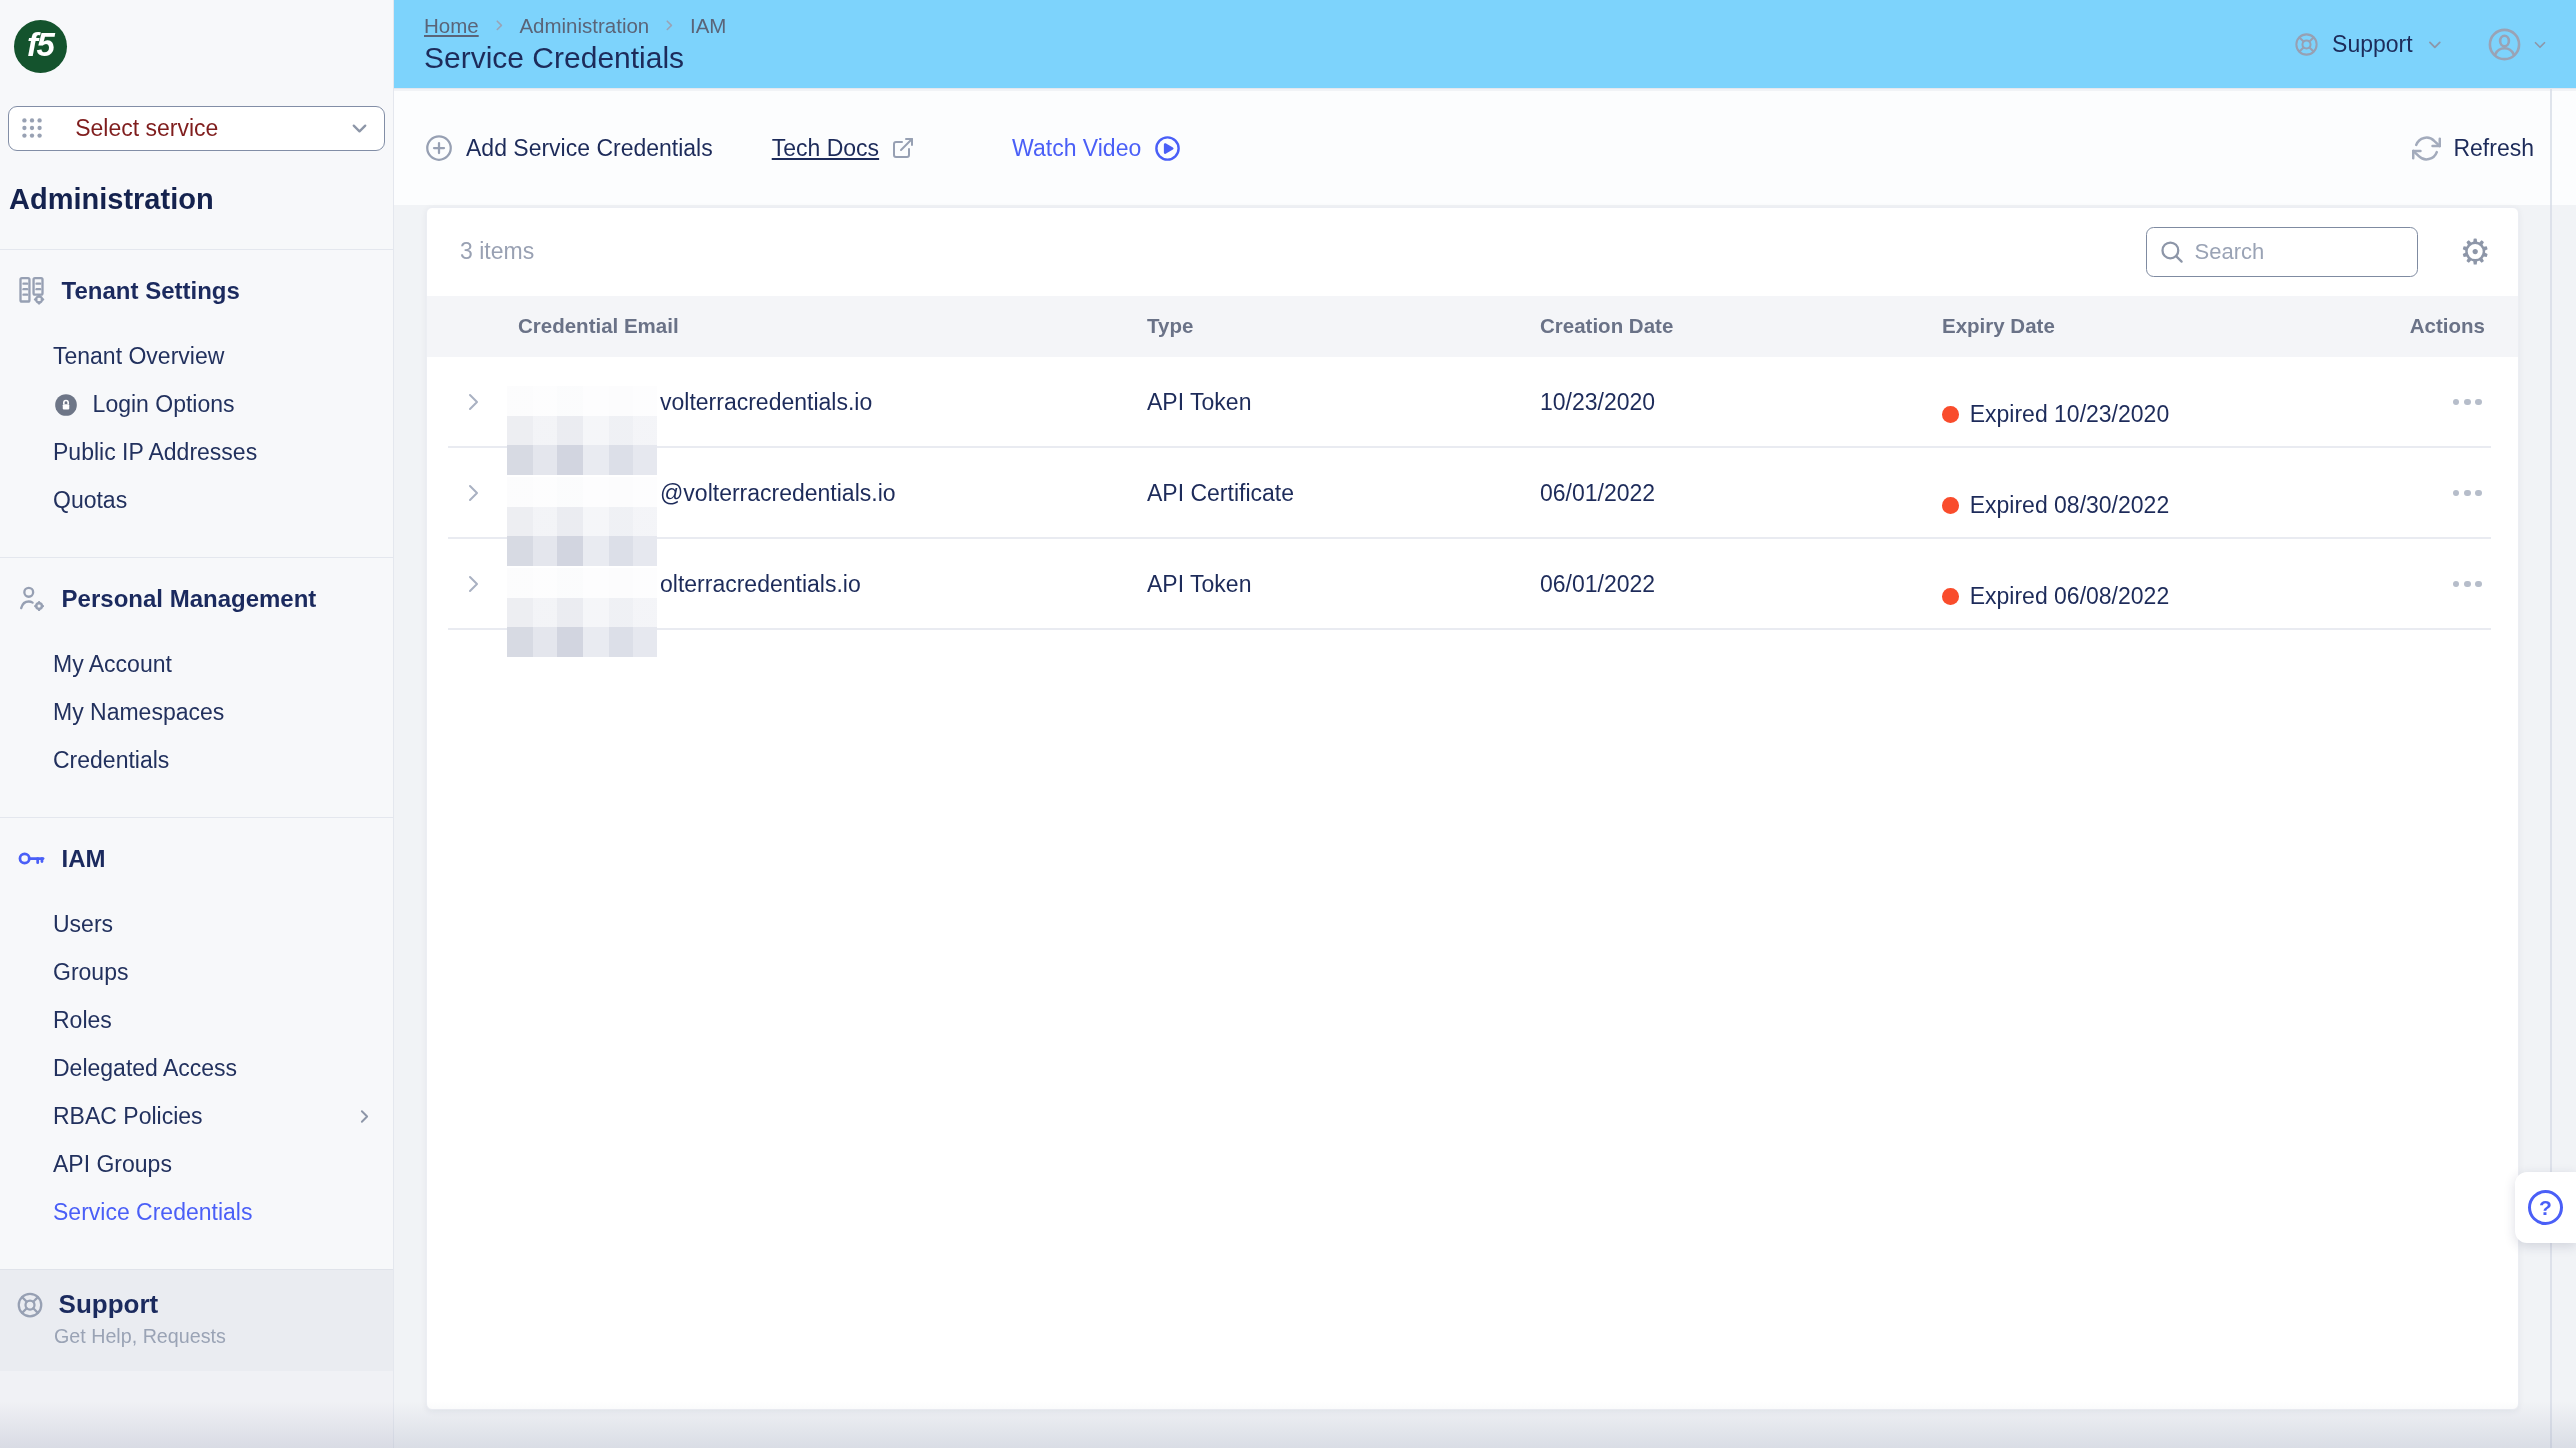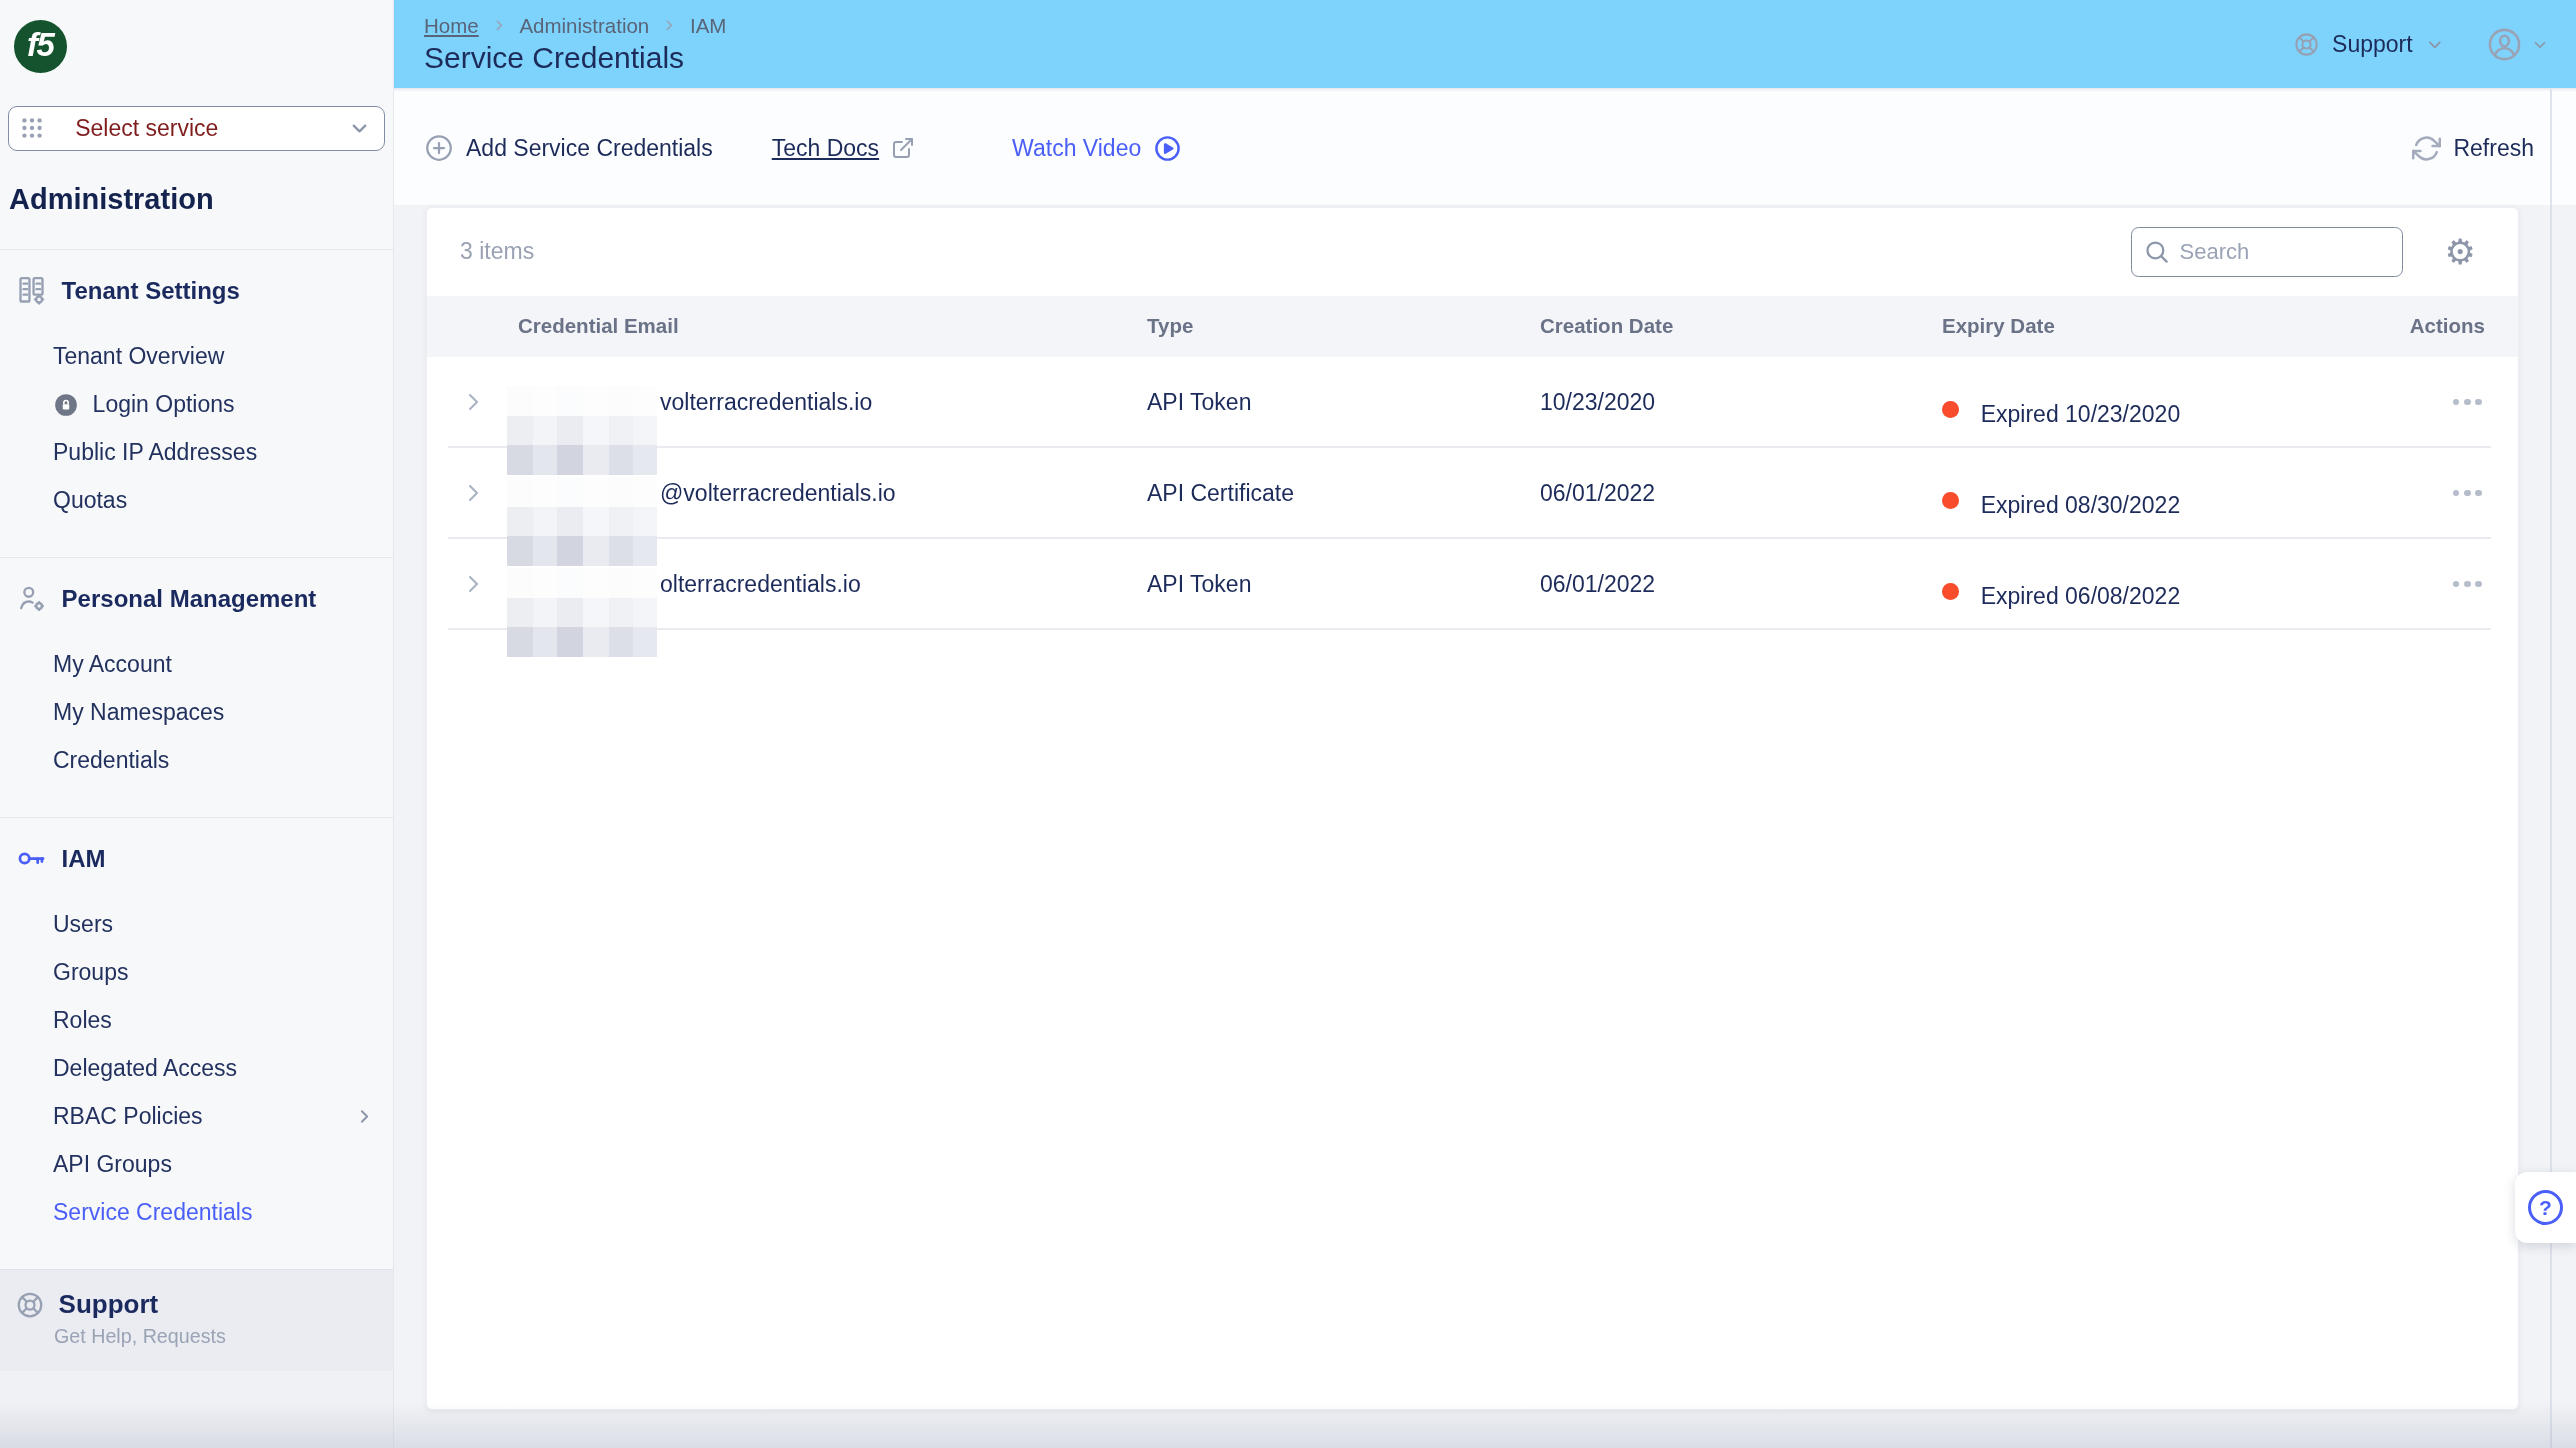--- a/index.html
+++ b/index.html
@@ -61,21 +61,21 @@
   .tb-video .t { color:#4a5ff7; }
   .tb-refresh { margin-left:auto; }
 
   
   .content { position:absolute; left:394px; right:0; top:205px; bottom:0; background:#f1f3f6; }
   .gutter { position:absolute; left:2550px; top:89px; bottom:0; width:1.5px; background:rgba(214,219,230,.75); }
   .card { position:absolute; left:32px; top:1.5px; width:2093px; height:1203px;
     background:#fff; border:0.8px solid #eceef3; border-radius:6px;
     box-shadow:0 1.5px 6px rgba(25,35,70,.06); overflow:hidden; }
   .card-top { height:88px; display:flex; align-items:center; justify-content:space-between;
-    padding:0 42px 0 33px; }
+    padding:0 27px 0 33px; }
   .items-count { font-size:23px; color:#99a1b3; }
   .card-top-right { display:flex; align-items:center; gap:42px; }
   .search-wrap { position:relative; width:272px; height:50px; }
   .search-wrap input { width:100%; height:100%; border:1.5px solid #7f8ba1; border-radius:7.6px;
     padding:0 12px 0 48px; font-size:22px; color:#1d2b5a; outline:none; background:#fff;
     font-family:"Liberation Sans","DejaVu Sans",sans-serif; }
   .search-wrap input::placeholder { color:#9aa3b5; }
   .search-ico { position:absolute; left:12px; top:11.4px; }
   .gear-btn { font-size:35px; color:#8d96a8; cursor:pointer; line-height:1; }
 
@@ -83,21 +83,21 @@
   .thead { height:61px; background:#f4f5f8; font-size:20.5px; font-weight:bold; color:#6a7287; }
   .th-actions { text-align:right; padding-right:33px; }
   .trow { height:91px; position:relative; font-size:23px; color:#1d2b5a; }
   .trow::after { content:''; position:absolute; left:21px; right:27px; bottom:0; height:1.5px; background:#e9ebf1; }
   .expander { display:flex; justify-content:center; cursor:pointer; }
   .cell-email { padding-left:142px; position:relative; z-index:0; }
   .redact { position:absolute; left:80px; top:29px; width:150px; height:89px; z-index:2;
     background:
       repeating-linear-gradient(0deg, rgba(255,255,255,0) 0 30px, rgba(255,255,255,.55) 30px 59px, rgba(255,255,255,.92) 59px 89px),
       repeating-linear-gradient(90deg, #d7dae3 0 26px, #e4e6ed 26px 50px, #d2d5e0 50px 76px, #e9ebf1 76px 102px, #dcdfe8 102px 126px, #e6e8ef 126px 150px); }
-  .cell-expiry { display:flex; align-items:flex-start; gap:22px;margin-top:25px; }
+  .cell-expiry { display:flex; align-items:center; gap:11px;margin-top:25px; }
   .dot { width:16.7px; height:16.7px; border-radius:50%; background:#f94c2c; flex:none; }
   .cell-actions { display:flex; justify-content:flex-end; padding-right:36px; }
   .ellipsis { display:flex; gap:4.5px; cursor:pointer; }
   .ellipsis i { width:6.8px; height:6.8px; border-radius:50%; background:#b6bdca; }
 
   
   .help-fab { position:absolute; right:0; top:1172px; width:61px; height:71px; background:#fff;
     border-radius:12px 0 0 12px; box-shadow:0 3px 12px rgba(30,40,80,.16);
     display:flex; align-items:center; justify-content:center; z-index:8; cursor:pointer; }
   .q-circle { width:35px; height:35px; border:3px solid #4a5ff7; border-radius:50%;

